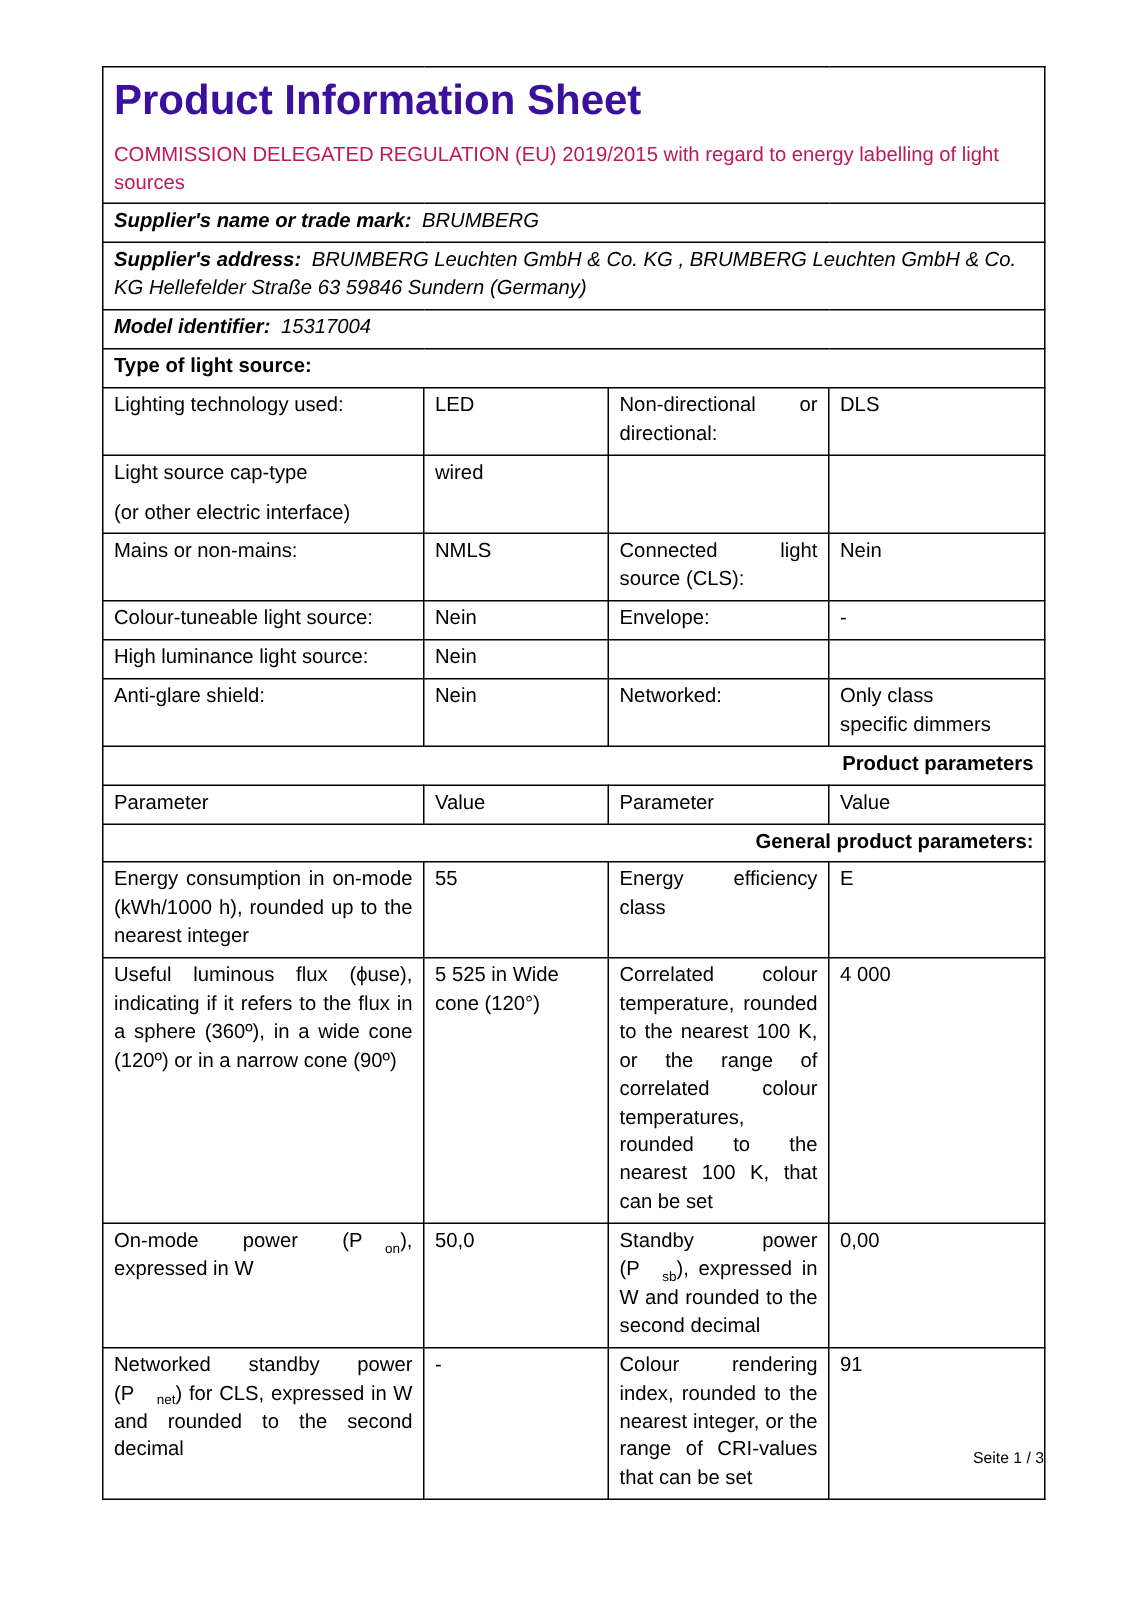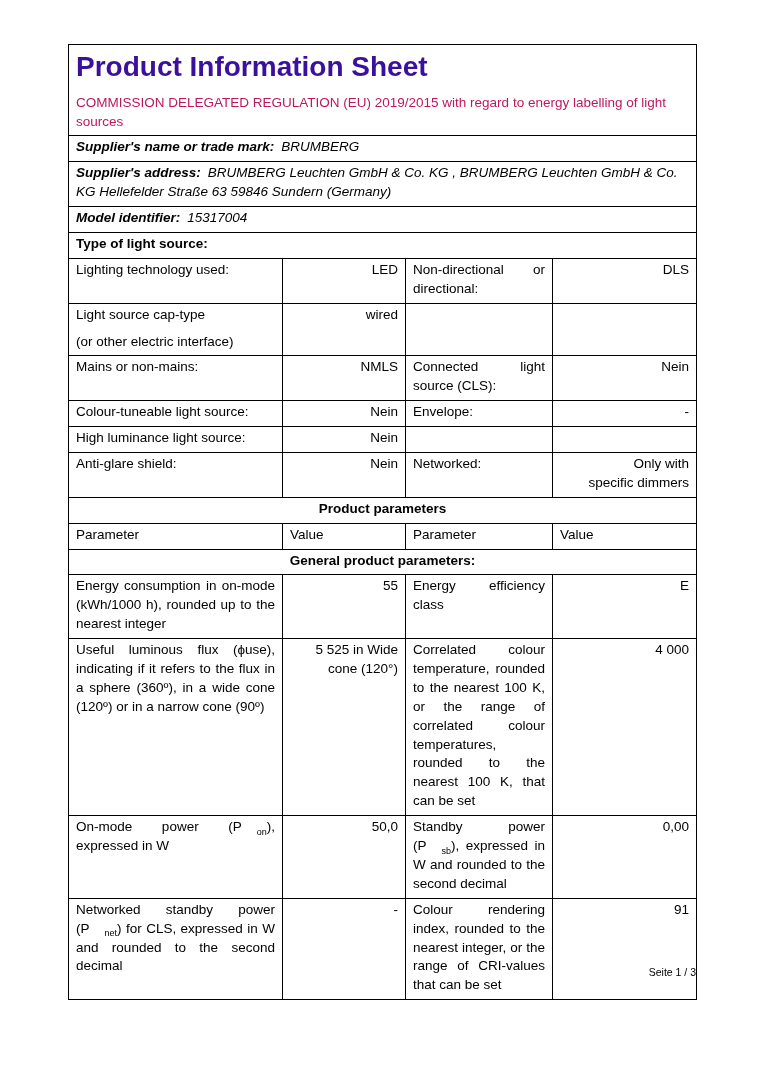--- a/index.html
+++ b/index.html
@@ -46,23 +46,23 @@
   .subtitle {
     margin: 0;
     font-size: 13.5px;
     line-height: 1.38;
     color: #be185d;
   }
   .lbl { font-weight: bold; }
   .lbl-val { margin-left: 7px; }
   td.labeled { padding: 5px 7px 7px 8px; font-style: italic; }
   td.section-header { font-weight: bold; padding: 4px 7px 6px 8px; }
-  td.center-header { font-weight: bold; text-align: center; padding: 2px 7px 3px 7px; }
+  td.center-header { font-weight: bold; text-align: right; padding: 2px 7px 3px 7px; }
   td.p { text-align: justify; }
-  td.v { text-align: right; }
+  td.v { text-align: left; }
   .pre-line { white-space: pre-line; }
   .para2 { margin-top: 8px; }
   sub { font-size: 9px; line-height: 0; margin-left: 15px; }
   .footer {
     position: absolute;
     left: 68px;
     top: 966px;
     width: 628px;
     text-align: right;
     font-size: 10.5px;
@@ -147,21 +147,21 @@
         <td class="p">High luminance light source:</td>
         <td class="v">Nein</td>
         <td class="p"></td>
         <td class="v"></td>
       </tr>
 
       <tr>
         <td class="p">Anti-glare shield:</td>
         <td class="v">Nein</td>
         <td class="p">Networked:</td>
-        <td class="v pre-line">Only with
+        <td class="v pre-line">Only class
 specific dimmers</td>
       </tr>
 
       <tr>
         <td colspan="4" class="center-header">Product parameters</td>
       </tr>
 
       <tr>
         <td>Parameter</td>
         <td>Value</td>

